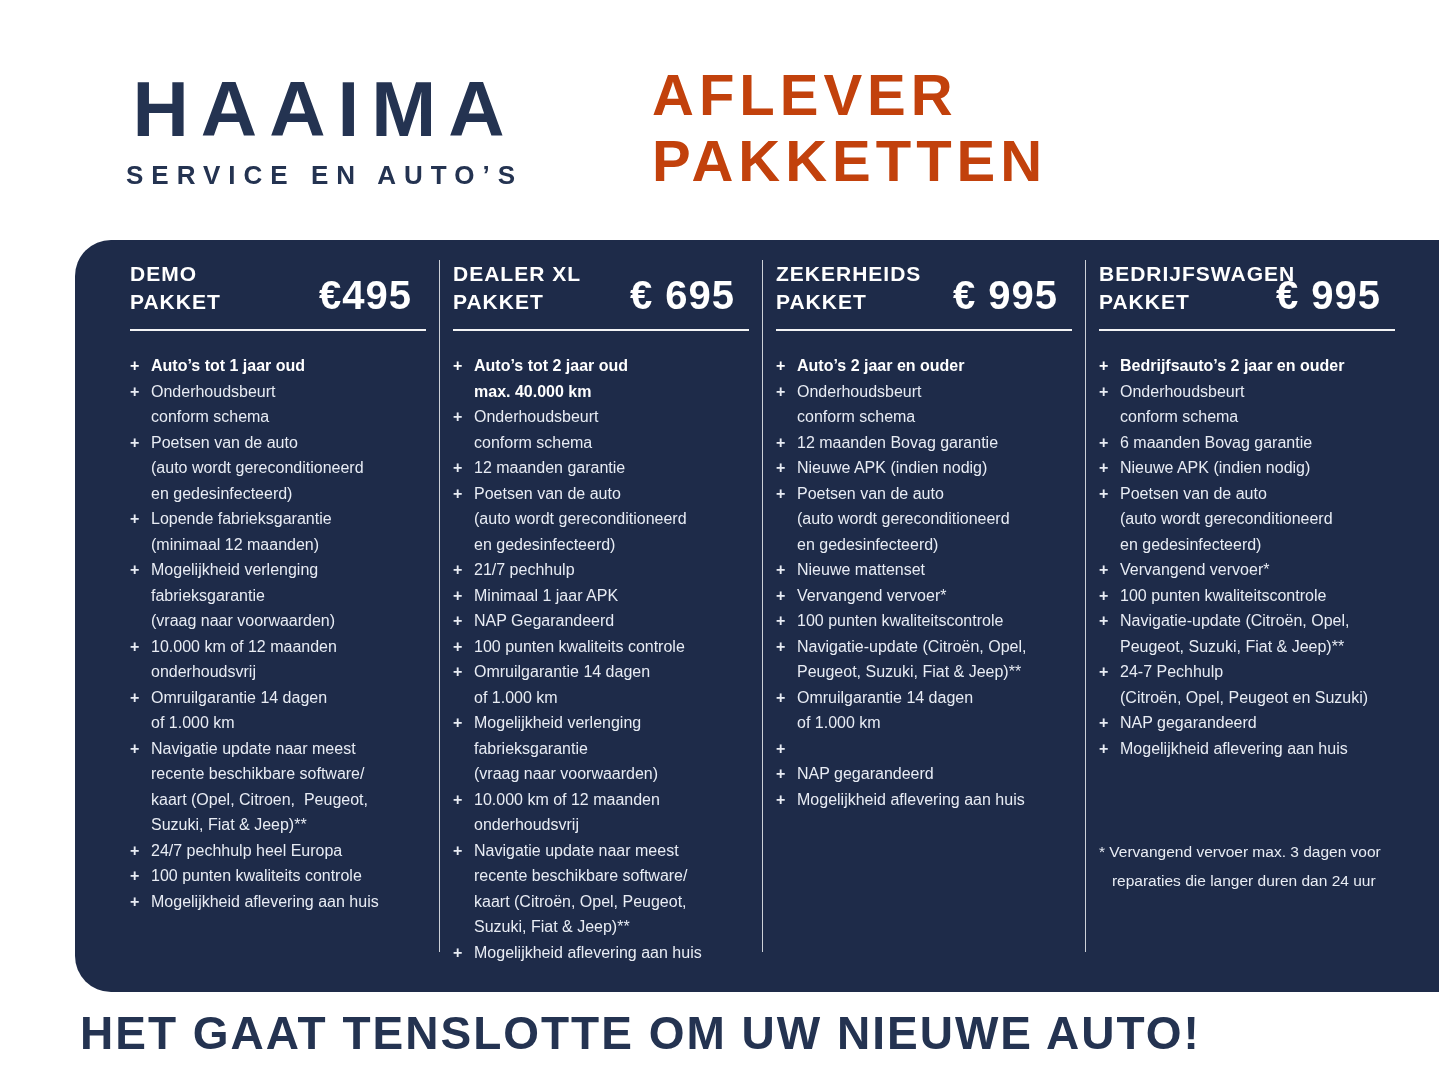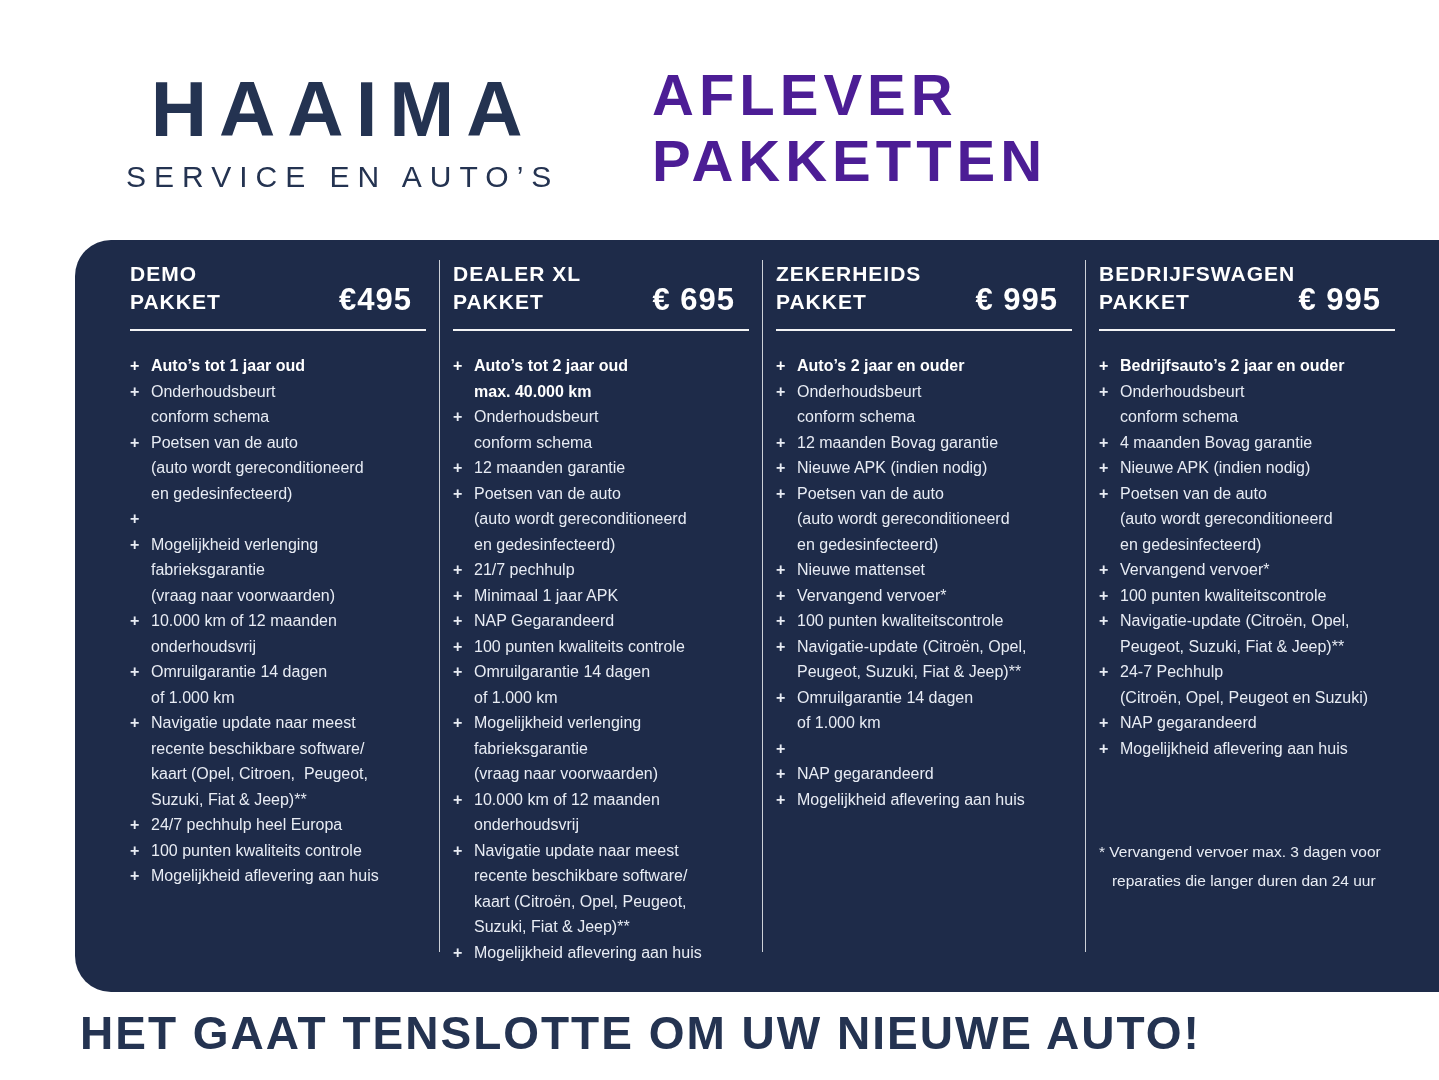--- a/index.html
+++ b/index.html
@@ -3,37 +3,37 @@
 <meta charset="utf-8">
 <style>
   html,body{margin:0;padding:0;}
   body{
     width:1439px;height:1080px;position:relative;overflow:hidden;
     background:#ffffff;font-family:"Liberation Sans",sans-serif;
   }
   
   .brand{position:absolute;left:126px;top:70px;color:#243351;}
   .brand-name{font-size:78px;font-weight:800;line-height:78px;letter-spacing:12px;text-align:center;}
-  .brand-tagline{font-size:30px;font-weight:400;letter-spacing:8px;margin-top:12px;white-space:pre;}
+  .brand-tagline{font-size:26px;font-weight:700;letter-spacing:8px;margin-top:12px;white-space:pre;}
   .page-title{
-    position:absolute;left:652px;top:62px;color:#4c1d95;
+    position:absolute;left:652px;top:62px;color:#c2410c;
     font-size:58px;font-weight:800;line-height:66px;letter-spacing:5px;white-space:pre-line;
   }
   
   .panel{
     position:absolute;left:75px;top:240px;width:1364px;height:752px;
     background:#1e2b49;border-radius:36px 0 0 36px;
     box-sizing:border-box;padding:20px 0 0 55px;
     display:flex;align-items:flex-start;color:#e8ecf4;
   }
   .package{width:296px;flex:none;}
   .vdivider{flex:none;width:1px;height:692px;background:rgba(255,255,255,.78);margin:0 13px;}
   .pkg-header{position:relative;height:56px;}
   .pkg-name{font-size:21px;font-weight:700;line-height:28px;letter-spacing:1px;color:#ffffff;white-space:pre-line;}
-  .pkg-price{position:absolute;right:14px;bottom:-2px;font-size:31px;font-weight:700;letter-spacing:1px;color:#ffffff;white-space:pre;}
+  .pkg-price{position:absolute;right:14px;bottom:-2px;font-size:40px;font-weight:700;letter-spacing:1px;color:#ffffff;white-space:pre;}
   .pkg-underline{height:2px;background:rgba(255,255,255,.95);margin-top:13px;}
   .pkg-items{list-style:none;margin:22px 0 0;padding:0;font-size:16px;line-height:25.5px;}
   .pkg-items li{display:flex;}
   .pkg-items li.bold{font-weight:700;color:#ffffff;}
   .pkg-items .plus{flex:none;width:21px;font-weight:700;}
   .pkg-items .txt{white-space:pre;}
   .footnotes{margin-top:76px;font-size:15.5px;line-height:29px;}
   .footnotes p{margin:0 0 2px;white-space:pre;}
   
   .footer-tagline{
@@ -70,20 +70,22 @@
 conform schema</span>
         </li>
         <li>
           <span class="plus">+</span>
           <span class="txt">Poetsen van de auto
 (auto wordt gereconditioneerd
 en gedesinfecteerd)</span>
         </li>
         <li>
           <span class="plus">+</span>
+          <span class="txt">Lopende fabrieksgarantie
+(minimaal 12 maanden)</span>
         </li>
         <li>
           <span class="plus">+</span>
           <span class="txt">Mogelijkheid verlenging
 fabrieksgarantie
 (vraag naar voorwaarden)</span>
         </li>
         <li>
           <span class="plus">+</span>
           <span class="txt">10.000 km of 12 maanden
@@ -269,21 +271,21 @@
           <span class="plus">+</span>
           <span class="txt">Bedrijfsauto’s 2 jaar en ouder</span>
         </li>
         <li>
           <span class="plus">+</span>
           <span class="txt">Onderhoudsbeurt
 conform schema</span>
         </li>
         <li>
           <span class="plus">+</span>
-          <span class="txt">4 maanden Bovag garantie</span>
+          <span class="txt">6 maanden Bovag garantie</span>
         </li>
         <li>
           <span class="plus">+</span>
           <span class="txt">Nieuwe APK (indien nodig)</span>
         </li>
         <li>
           <span class="plus">+</span>
           <span class="txt">Poetsen van de auto
 (auto wordt gereconditioneerd
 en gedesinfecteerd)</span>

